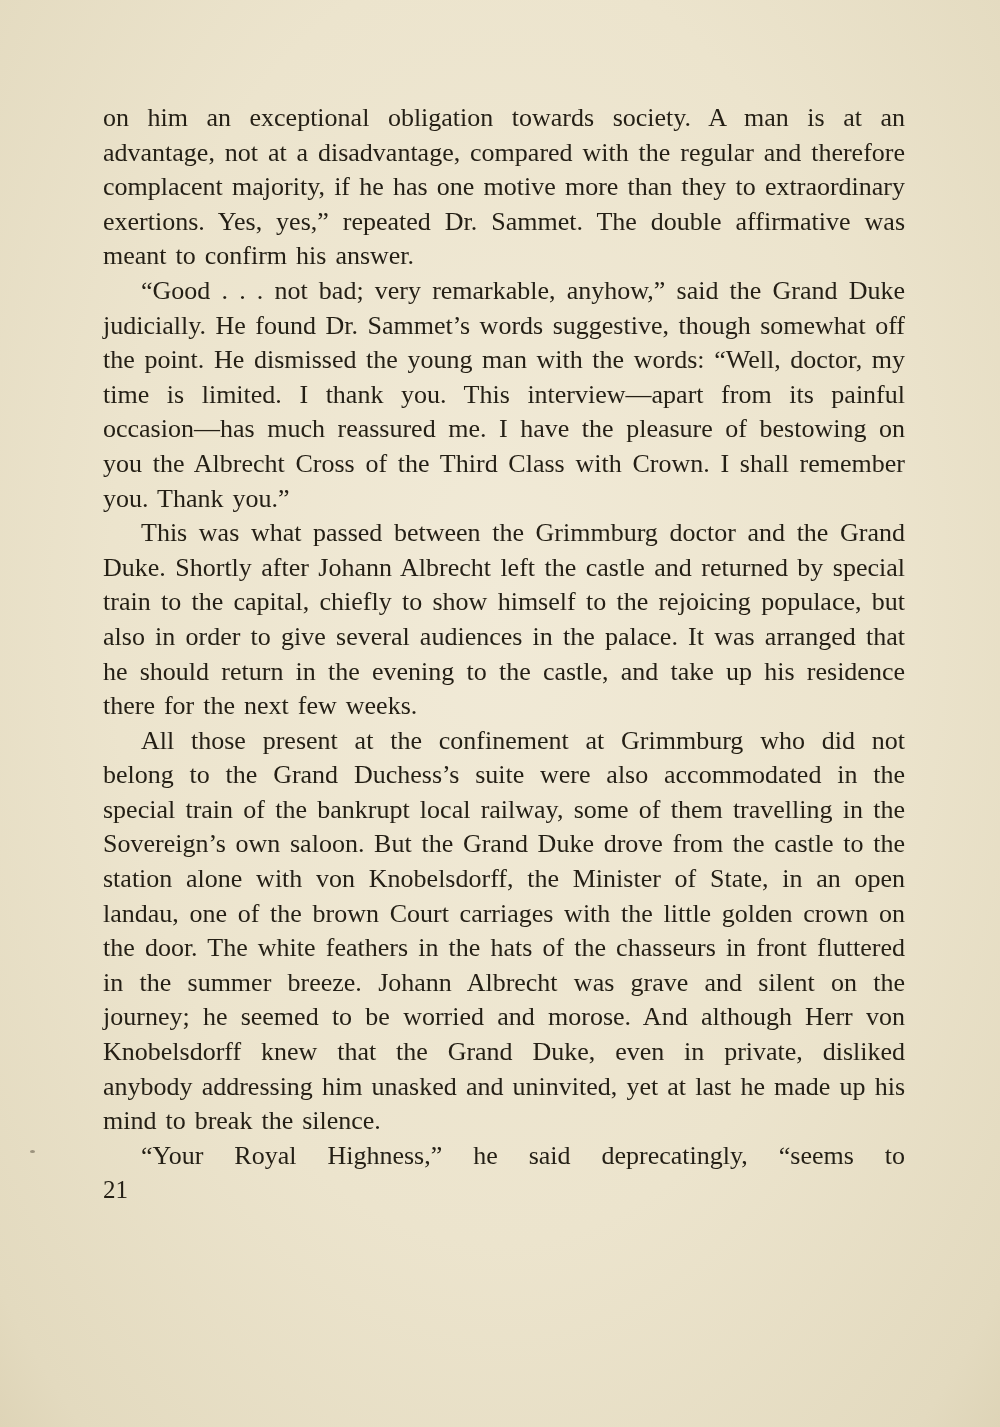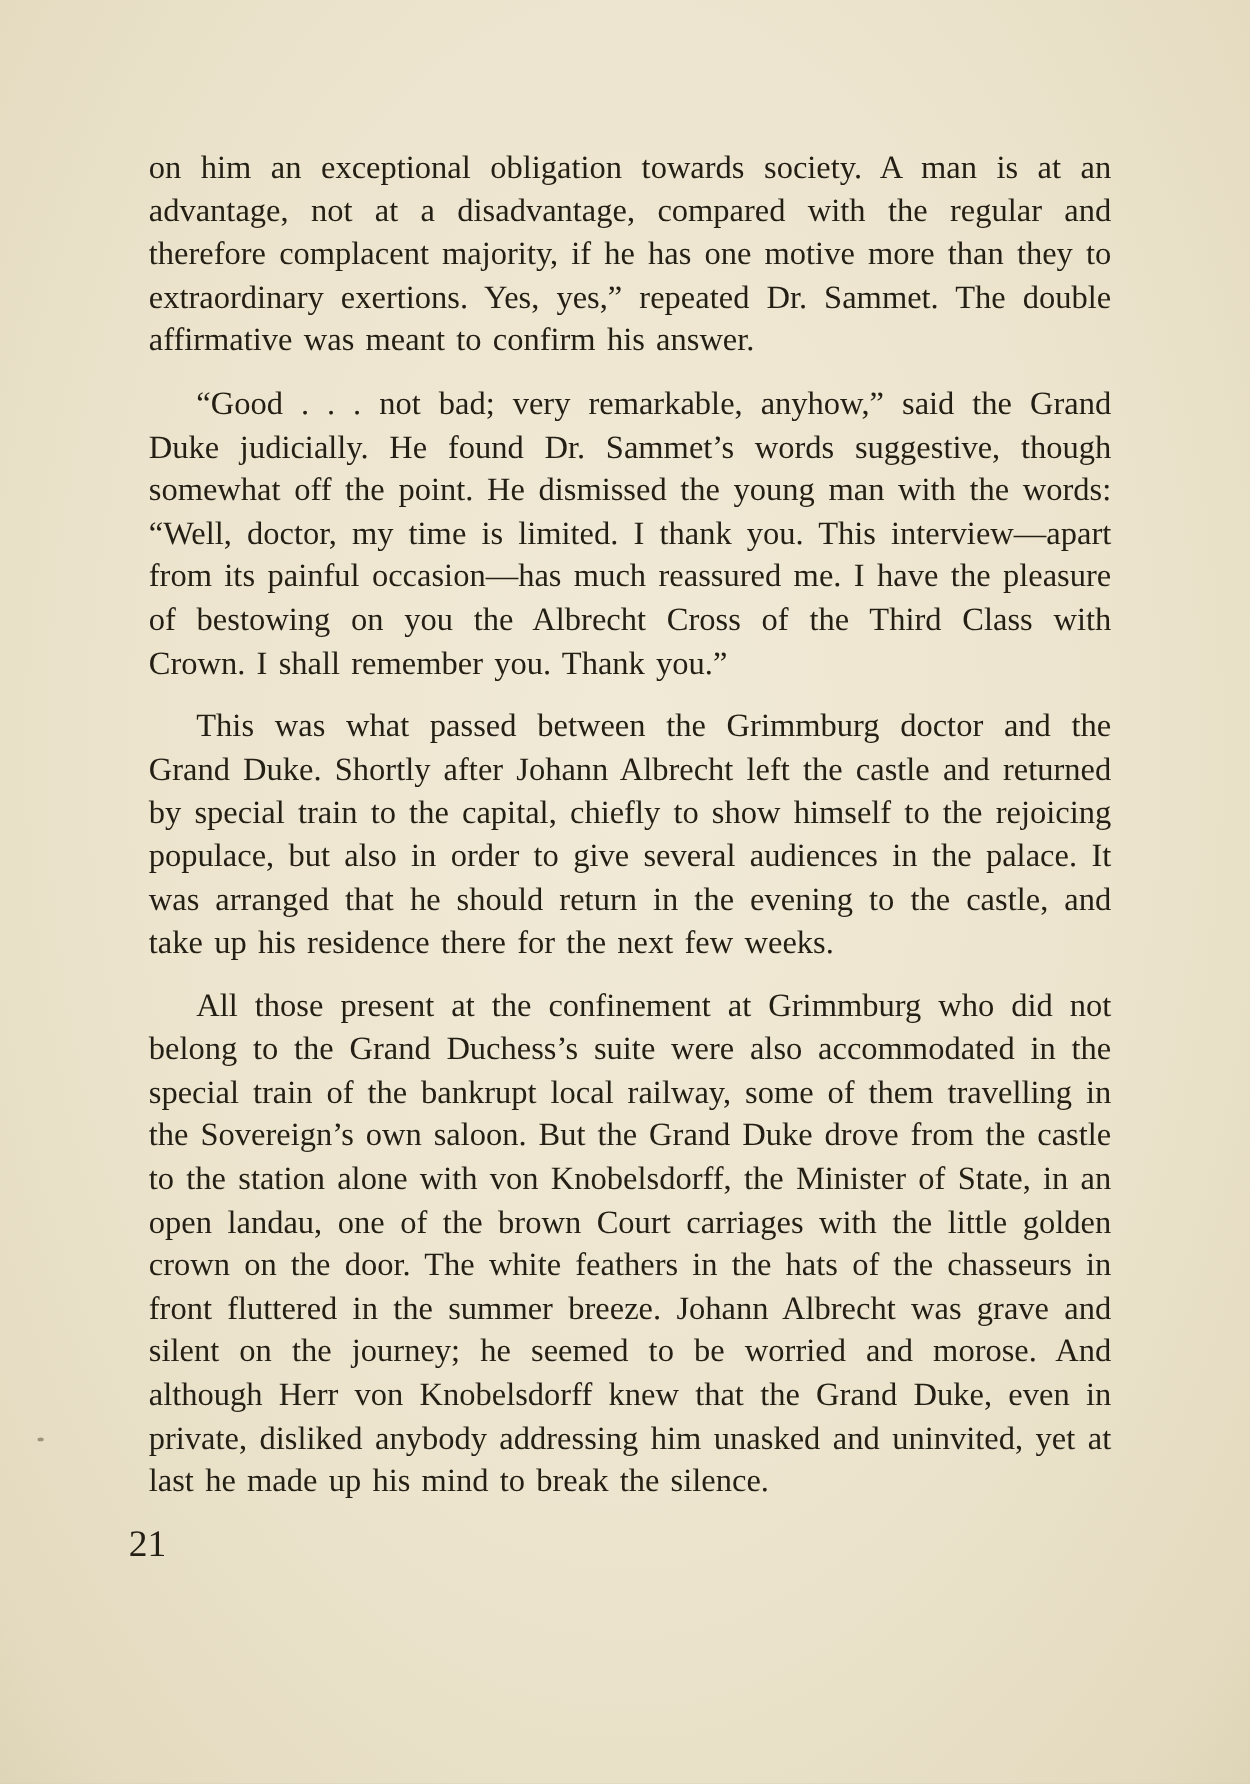--- a/index.html
+++ b/index.html
@@ -35,33 +35,33 @@
     top: 101px;
     left: 103px;
     width: 802px;
     font-size: 26px;
     line-height: 34.6px;
     text-align: justify;
     word-spacing: 2.5px;
     color: #241f15;
   }
   .para {
-    margin: 16px;
+    margin: 0;
     padding: 0;
     text-indent: 38px;
   }
   .para.first {
     text-indent: 0;
   }
   .para.justify-last {
     text-align-last: justify;
   }
   .page-number {
     margin-top: 0;
-    font-size: 30px;
+    font-size: 25px;
     line-height: 34.6px;
     text-align: left;
     text-align-last: left;
   }
   .speck {
     position: absolute;
     left: 30px;
     top: 1150px;
     width: 5px;
     height: 3px;
@@ -81,18 +81,19 @@
   <div class="text-block">
 
     <p class="para first">on him an exceptional obligation towards society. A man is at an advantage, not at a disadvantage, compared with the regular and therefore complacent majority, if he has one motive more than they to extraordinary exertions. Yes, yes,” repeated Dr. Sammet. The double affirmative was meant to confirm his answer.</p>
 
     <p class="para">“Good . . . not bad; very remarkable, anyhow,” said the Grand Duke judicially. He found Dr. Sammet’s words suggestive, though somewhat off the point. He dismissed the young man with the words: “Well, doctor, my time is limited. I thank you. This interview—apart from its painful occasion—has much reassured me. I have the pleasure of bestowing on you the Albrecht Cross of the Third Class with Crown. I shall remember you. Thank you.”</p>
 
     <p class="para">This was what passed between the Grimmburg doctor and the Grand Duke. Shortly after Johann Albrecht left the castle and returned by special train to the capital, chiefly to show himself to the rejoicing populace, but also in order to give several audiences in the palace. It was arranged that he should return in the evening to the castle, and take up his residence there for the next few weeks.</p>
 
     <p class="para">All those present at the confinement at Grimmburg who did not belong to the Grand Duchess’s suite were also accommodated in the special train of the bankrupt local railway, some of them travelling in the Sovereign’s own saloon. But the Grand Duke drove from the castle to the station alone with von Knobelsdorff, the Minister of State, in an open landau, one of the brown Court carriages with the little golden crown on the door. The white feathers in the hats of the chasseurs in front fluttered in the summer breeze. Johann Albrecht was grave and silent on the journey; he seemed to be worried and morose. And although Herr von Knobelsdorff knew that the Grand Duke, even in private, disliked anybody addressing him unasked and uninvited, yet at last he made up his mind to break the silence.</p>
 
+    <p class="para justify-last">“Your Royal Highness,” he said deprecatingly, “seems to</p>
 
     <div class="page-number">21</div>
 
   </div>
 
 </div>
 
 </body></html>

